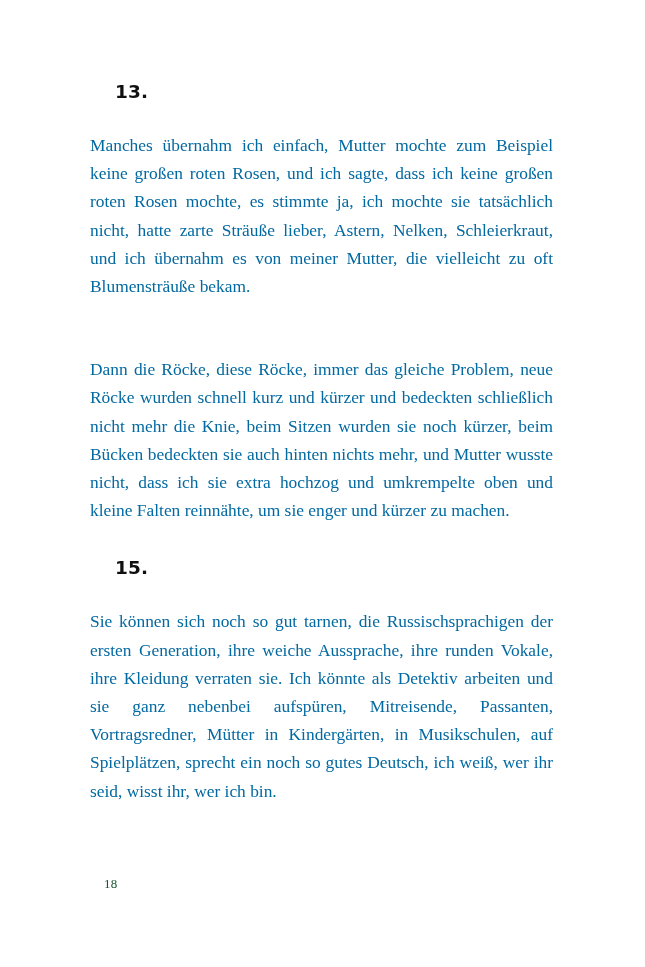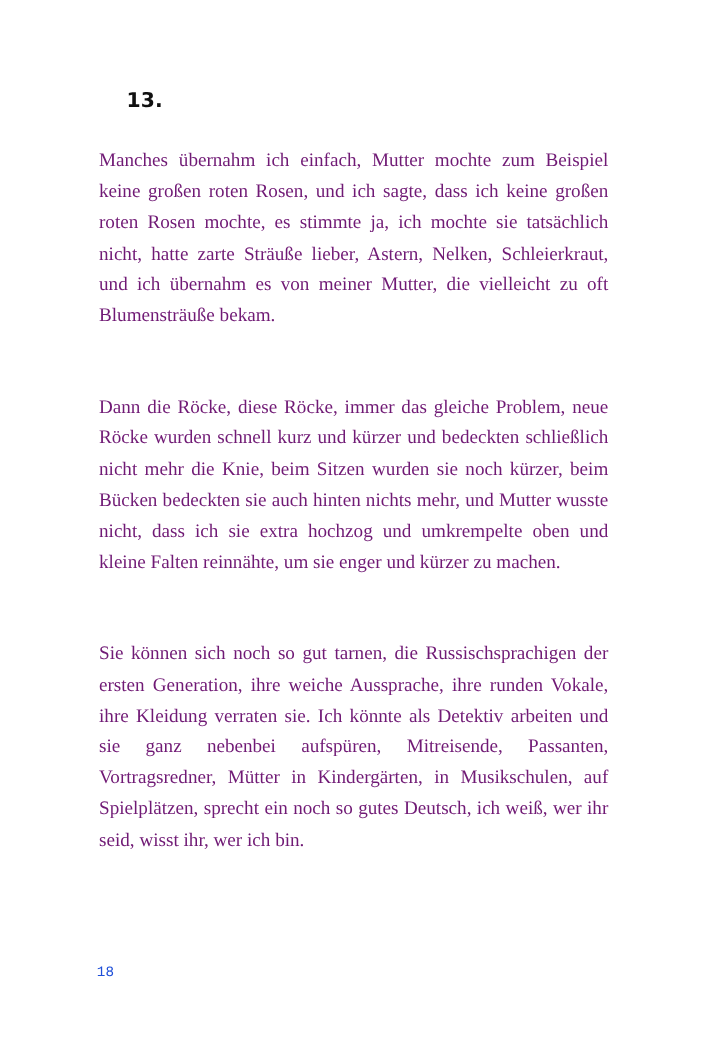--- a/index.html
+++ b/index.html
@@ -50,40 +50,40 @@
 
   .para {
     margin: 0;
     padding: 0;
     font-size: 17.4px;
     line-height: 28.2px;
     text-align: justify;
     text-justify: inter-word;
     hyphens: manual;
     -webkit-hyphens: manual;
-    color: #701a75;
+    color: #0369a1;
   }
 
   .para.indented {
     text-indent: 19px;
   }
 
   
   .gap-heading-to-body { height: 25px; }
   
   .gap-section { height: 30px; }
 
   .folio {
     position: absolute;
-    left: 88px;
+    left: 104px;
     top: 876px;
-    font-family: Liberation Mono, monospace;
+    font-family: Liberation Serif, serif;
     font-size: 13px;
     line-height: 16px;
-    color: #1d4ed8;
+    color: #14532d;
     letter-spacing: 0.2px;
   }
 </style>
 </head>
 <body>
 
 <div class="page">
 
   <div class="text-block">
 
@@ -100,20 +100,21 @@
     <div class="section">
       <div class="gap-heading-to-body"></div>
       <div class="section-body">
         <p class="para">Dann die Röcke, diese Röcke, immer das gleiche Problem, neue Röcke wurden schnell kurz und kürzer und bedeckten schließlich nicht mehr die Knie, beim Sitzen wurden sie noch kürzer, beim Bücken bedeckten sie auch hinten nichts mehr, und Mutter wusste nicht, dass ich sie extra hochzog und umkrempelte oben und kleine Falten reinnähte, um sie enger und kürzer zu machen.</p>
       </div>
     </div>
 
     <div class="gap-section"></div>
 
     <div class="section">
+      <div class="section-heading">15.</div>
       <div class="gap-heading-to-body"></div>
       <div class="section-body">
         <p class="para">Sie können sich noch so gut tarnen, die Russischsprachigen der ersten Generation, ihre weiche Aussprache, ihre runden Vokale, ihre Kleidung verraten sie. Ich könnte als Detektiv arbeiten und sie ganz nebenbei aufspüren, Mitreisende, Passanten, Vortragsredner, Mütter in Kindergärten, in Musikschulen, auf Spielplätzen, sprecht ein noch so gutes Deutsch, ich weiß, wer ihr seid, wisst ihr, wer ich bin.</p>
       </div>
     </div>
 
   </div>
 
   <div class="folio">18</div>
 

